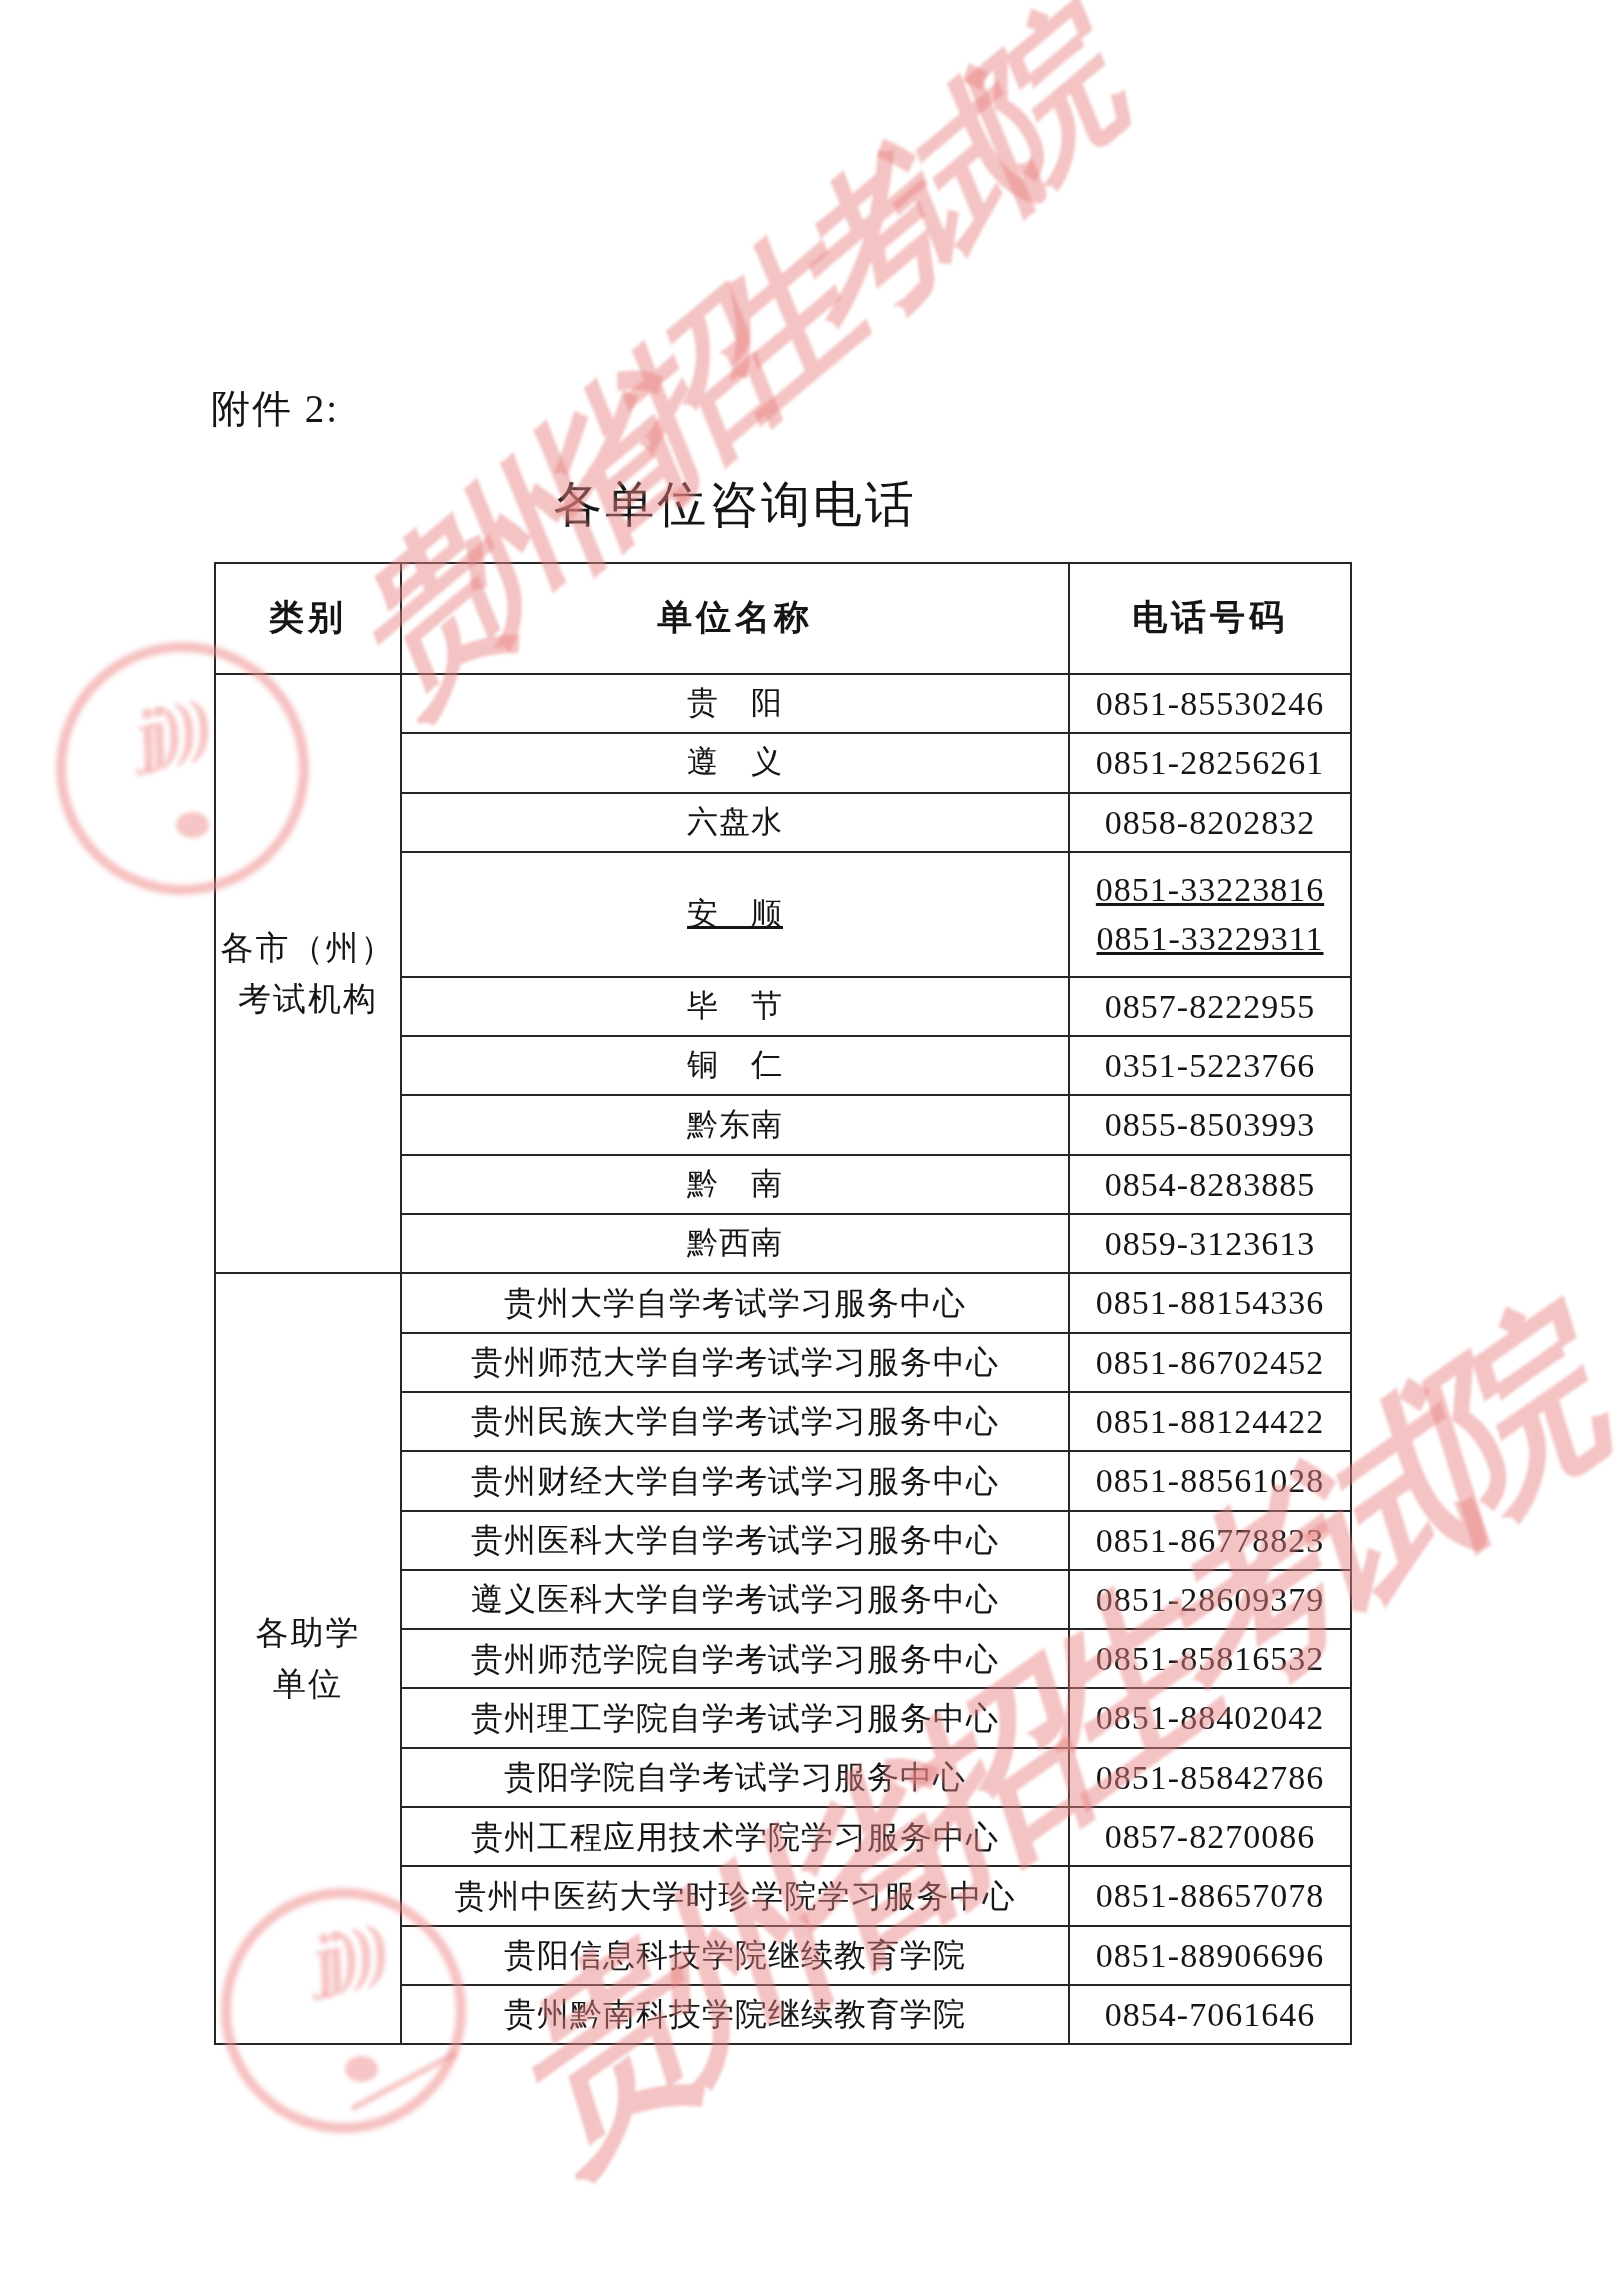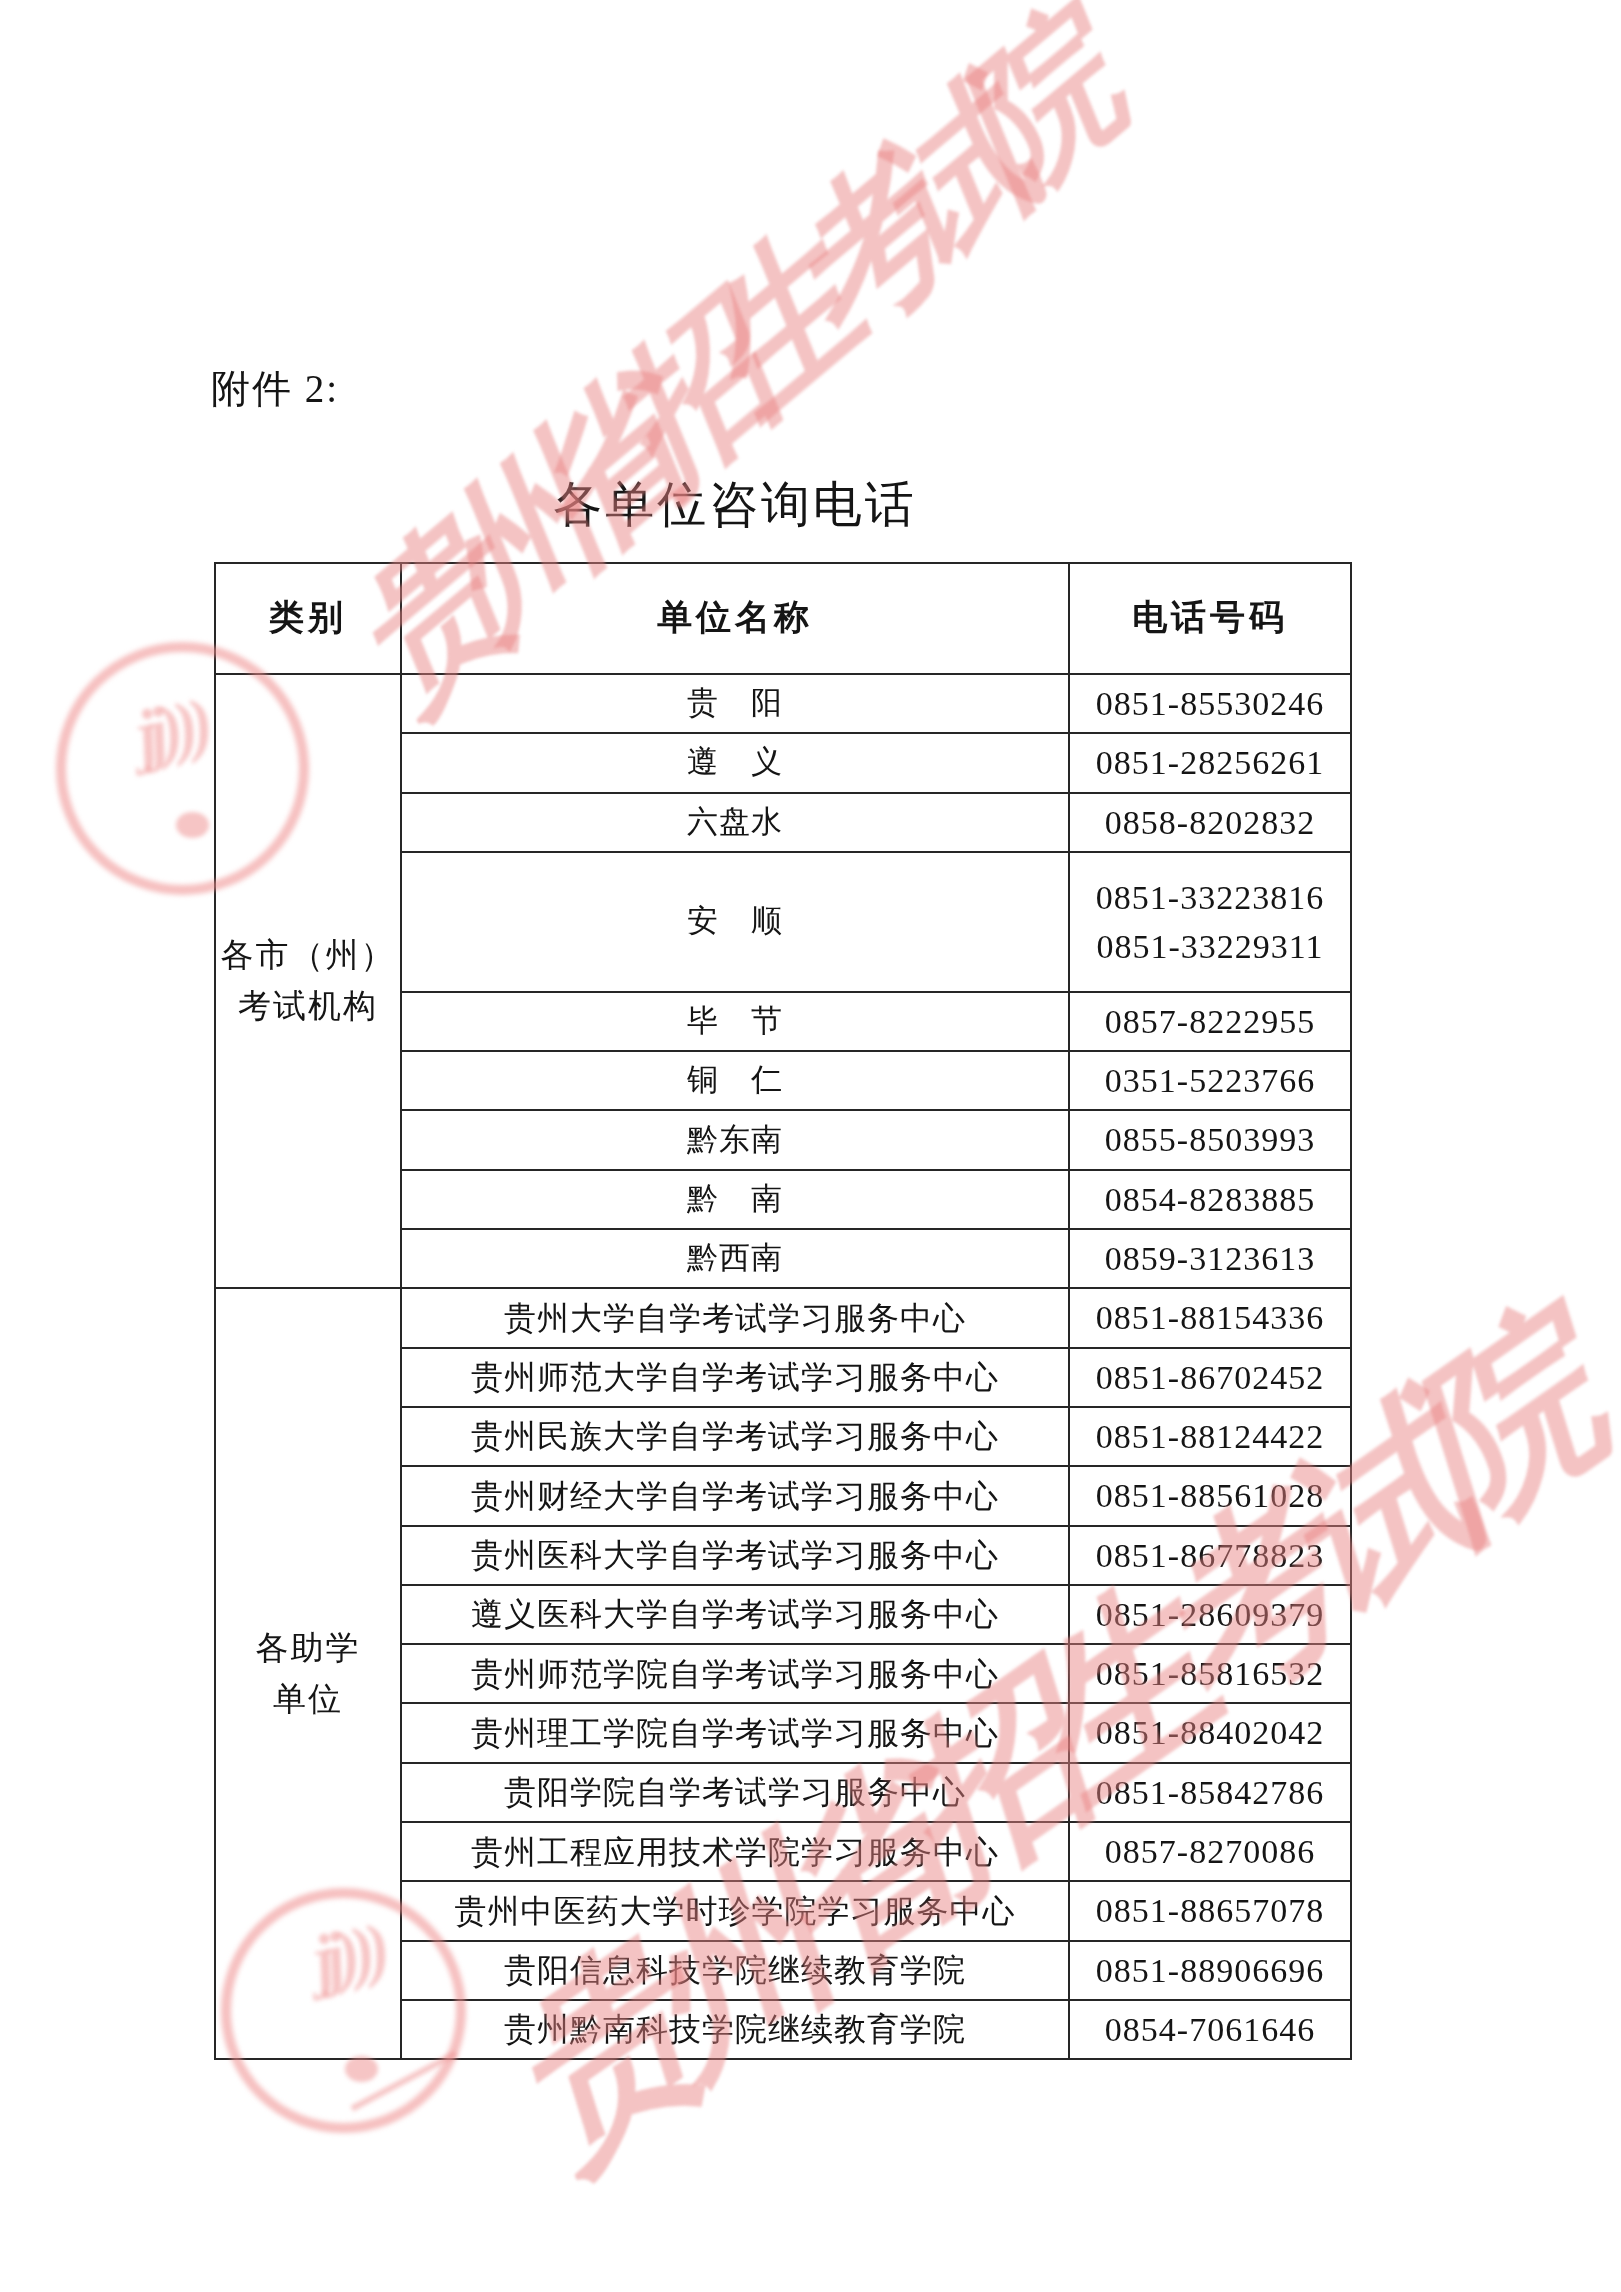--- a/index.html
+++ b/index.html
@@ -4,40 +4,40 @@
 <style>
   html,body{margin:0;padding:0;}
   body{
     width:1621px;height:2293px;position:relative;background:#ffffff;
     font-family:"Liberation Serif","DejaVu Serif",serif;color:#151515;
     overflow:hidden;
   }
   
   .content{position:absolute;inset:0;z-index:2;}
   .attachment{
-    position:absolute;left:211px;top:362px;
+    position:absolute;left:211px;top:382px;
     font-size:39px;letter-spacing:2px;
   }
   .doc-title{
     position:absolute;left:137px;top:472px;width:1196px;
     text-align:center;font-size:49px;font-weight:normal;letter-spacing:2.9px;
   }
   table.phone-table{
     position:absolute;left:214px;top:562px;width:1137px;
     border-collapse:collapse;table-layout:fixed;
   }
   .phone-table td,.phone-table th{
     border:2px solid #262626;text-align:center;vertical-align:middle;
     padding:4px;white-space:pre-line;line-height:1.45;
   }
   .phone-table{border:2.9px solid #262626;}
   col.c1{width:186px;} col.c2{width:668px;} col.c3{width:282px;}
   tr.rhead{height:111px;}
   tr.r1{height:58px;}
-  tr.rtall{height:140px;}
+  tr.rtall{height:125px;text-decoration:underline;}
   tr.r2{height:57px;}
   th.hdr{font-size:35px;font-weight:bold;letter-spacing:3.9px;}
   td.cat{font-size:33px;letter-spacing:2px;line-height:1.55;}
   td.unit1{font-size:31px;letter-spacing:1px;}
   td.unit2{font-size:32px;letter-spacing:1px;}
   td.phone{font-size:34px;letter-spacing:1px;}
   
   .wm-layer{position:absolute;inset:0;z-index:3;pointer-events:none;}
   .wm-text{
     position:absolute;white-space:nowrap;font-weight:bold;font-style:italic;

